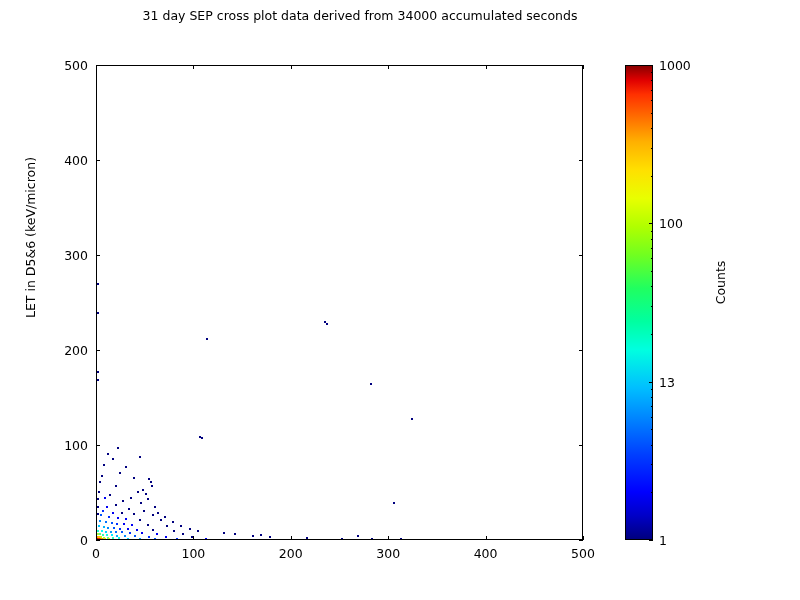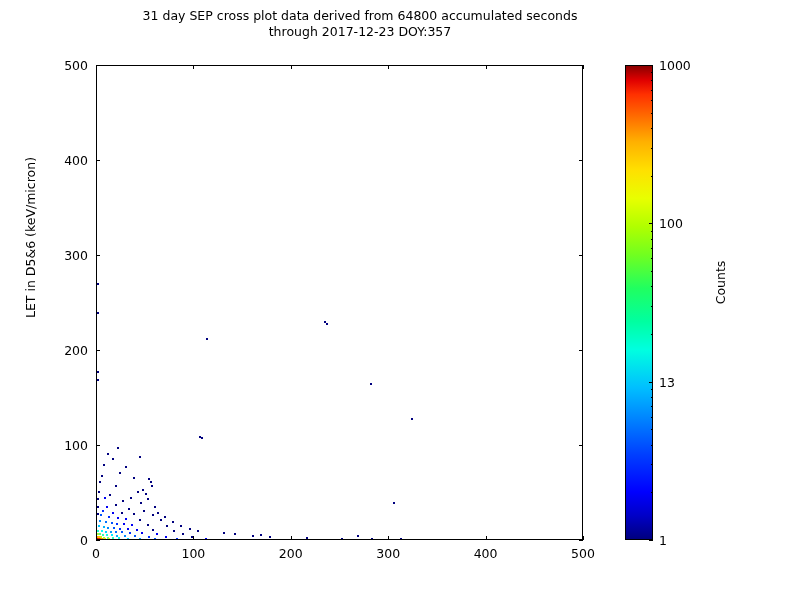--- a/index.html
+++ b/index.html
@@ -157,22 +157,21 @@
     transform: rotate(-90deg);
     transform-origin: center center;
   }
 </style>
 </head>
 <body>
 
 <div id="figure">
 
   <div id="title-block">
-    <div>31 day SEP cross plot data derived from 64800 accumulated seconds</div>
-    <div>through 2017-12-23 DOY:357</div>
+    <div>31 day SEP cross plot data derived from 34000 accumulated seconds</div>
   </div>
 
   <div id="axes">
     <div id="scatter-layer">
         <div class="pt" style="width: 2px; height: 2px; left: -0.4156px; top: 216.55px; background: rgb(0, 0, 127);"></div>
         <div class="pt" style="width: 2px; height: 2px; left: 0.3636px; top: 246px; background: rgb(0, 0, 127);"></div>
         <div class="pt" style="width: 2px; height: 2px; left: -0.2208px; top: 304.9px; background: rgb(0, 0, 127);"></div>
         <div class="pt" style="width: 2px; height: 2px; left: 0.0714px; top: 312.5px; background: rgb(0, 0, 127);"></div>
         <div class="pt" style="width: 2px; height: 2px; left: 226.916px; top: 254.55px; background: rgb(0, 0, 127);"></div>
         <div class="pt" style="width: 2px; height: 2px; left: 228.864px; top: 257.4px; background: rgb(0, 0, 127);"></div>

